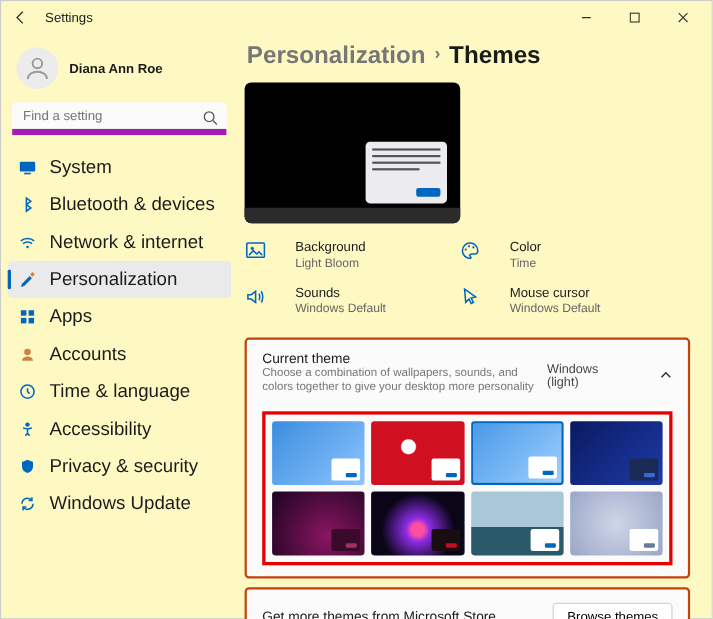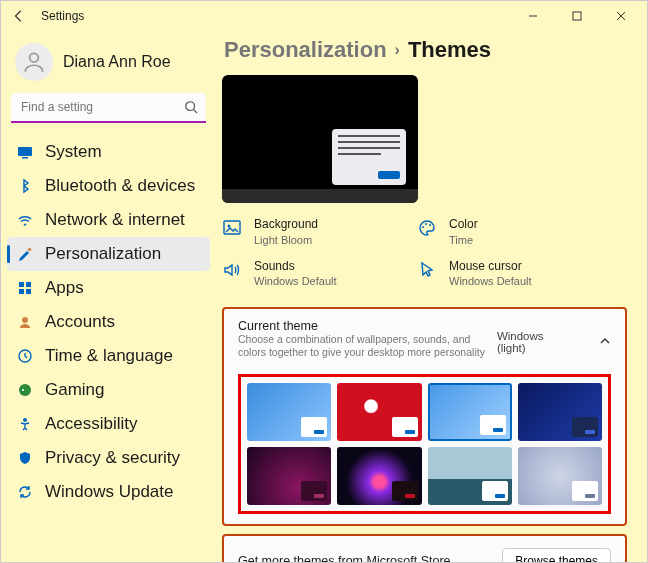--- a/index.html
+++ b/index.html
@@ -8,41 +8,41 @@
   .titlebar { height: 30px; display: flex; align-items: center; justify-content: space-between; padding: 0 4px 0 10px; font-size: 12px; }
   .titlebar-left { display: flex; align-items: center; gap: 14px; }
   .back-btn { width: 16px; height: 16px; display: flex; align-items: center; justify-content: center; cursor: pointer; }
   .win-title { font-size: 12px; }
   .win-controls { display: flex; gap: 0; }
   .win-ctrl { width: 44px; height: 28px; display: flex; align-items: center; justify-content: center; cursor: pointer; }
   .content { display: flex; height: calc(100% - 30px); }
   .sidebar { width: 215px; padding: 6px 6px 0 6px; }
   .user-row { display: flex; align-items: center; gap: 10px; padding: 6px 8px 12px 8px; }
   .avatar { width: 38px; height: 38px; border-radius: 50%; background: #ececec; display: flex; align-items: center; justify-content: center; color: #999; }
-  .user-name { font-size: 16px; font-weight: 400; }
+  .user-name { font-size: 12px; font-weight: 700; }
   .search-wrap { position: relative; margin: 0 4px 12px 4px; }
-  .search-input { width: 100%; height: 30px; border: none; border-bottom: 2px solid #a21caf; background: #fbfbfb; border-radius: 4px 4px 0 0; padding: 0 30px 0 10px; font-size: 12px; outline: none; }
+  .search-input { width: 100%; height: 30px; border: none; border-bottom: 6px solid #a21caf; background: #fbfbfb; border-radius: 4px 4px 0 0; padding: 0 30px 0 10px; font-size: 12px; outline: none; }
   .search-icon { position: absolute; right: 8px; top: 7px; color: #555; }
   .nav { list-style: none; }
   .nav-item { display: flex; align-items: center; gap: 12px; padding: 7px 10px; border-radius: 4px; font-size: 17px; cursor: pointer; position: relative; }
   .nav-item.selected { background: #eaeaea; }
   .nav-item.selected::before { content: ""; position: absolute; left: 0; top: 8px; bottom: 8px; width: 3px; background: #0067c0; border-radius: 2px; }
   .nav-icon { width: 16px; height: 16px; display: flex; align-items: center; justify-content: center; }
   .main { flex: 1; padding: 4px 20px 0 6px; overflow-y: auto; }
   .crumbs { font-size: 22px; font-weight: 600; margin: 2px 0 12px 2px; display: flex; align-items: center; gap: 8px; }
   .crumb-parent { color: #777; font-weight: 600; }
   .crumb-sep { color: #777; font-size: 16px; }
   .preview { width: 196px; height: 128px; background: #000; border-radius: 6px; position: relative; margin-bottom: 14px; }
   .preview-taskbar { position: absolute; left:0; right:0; bottom:0; height:14px; background:#2b2b2b; border-radius: 0 0 6px 6px; }
   .preview-card { position: absolute; right: 12px; bottom: 18px; width: 74px; height: 56px; background: #ececf0; border-radius: 4px; padding: 6px; }
   .preview-line { height: 2px; background: #555; margin-bottom: 4px; }
   .preview-line.short { width: 70%; }
   .preview-btn { position: absolute; right: 6px; bottom: 6px; width: 22px; height: 8px; background: #0067c0; border-radius: 2px; }
   .theme-props { display: grid; grid-template-columns: 1fr 1fr; row-gap: 12px; column-gap: 10px; margin-bottom: 18px; width: 380px; }
-  .prop { display: flex; gap: 10px; align-items: flex-start; cursor: pointer; }
+  .prop { display: flex; gap: 24px; align-items: flex-start; cursor: pointer; }
   .prop-icon { color: #0067c0; width: 22px; height: 22px; display:flex; align-items:center; }
   .prop-text { font-size: 12px; line-height: 1.3; }
   .prop-label { color: #1b1b1b; }
   .prop-value { color: #666; font-size: 11px; }
   .card { border: 2px solid #c2410c; background: #fbfbfb; border-radius: 4px; margin-bottom: 8px; }
   .card-head { display: flex; align-items: center; justify-content: space-between; padding: 10px 14px 2px 14px; }
   .card-title { font-size: 12.5px; }
   .card-sub { font-size: 10.5px; color: #777; max-width: 260px; line-height: 1.3; padding-bottom: 6px;}
   .card-value { font-size: 11.5px; color: #444; display:flex; align-items:center; gap:24px; }
   .theme-grid { margin: 6px 14px 10px 14px; border: 3px solid #e60000; padding: 6px; display: grid; grid-template-columns: repeat(4, 1fr); gap: 6px; }
@@ -185,29 +185,20 @@
               <svg width="16" height="16">
                 <circle cx="8" cy="8" r="6" fill="none" stroke="#0067c0" stroke-width="1.4"></circle>
                 <path d="M8 5v3l2 2" stroke="#0067c0" fill="none" stroke-width="1.4"></path>
               </svg>
             </span>
           <span>Time &amp; language</span>
         </li>
         <li class="nav-item">
           <span class="nav-icon">
               <svg width="16" height="16">
-                <circle cx="8" cy="8" r="6" fill="#2a8a3a"></circle>
-                <path d="M5 8h2M6 7v2M10 7.5h.1M11 9h.1" stroke="#fff" stroke-width="1.2"></path>
-              </svg>
-            </span>
-          <span>Gaming</span>
-        </li>
-        <li class="nav-item">
-          <span class="nav-icon">
-              <svg width="16" height="16">
                 <circle cx="8" cy="4" r="2" fill="#0067c0"></circle>
                 <path d="M4 7l4 1 4-1M8 8v4M6 14l2-2 2 2" stroke="#0067c0" fill="none" stroke-width="1.4"></path>
               </svg>
             </span>
           <span>Accessibility</span>
         </li>
         <li class="nav-item">
           <span class="nav-icon">
               <svg width="16" height="16">
                 <path d="M8 2l5 2v4c0 3-2 5-5 6-3-1-5-3-5-6V4z" fill="#0067c0"></path>

